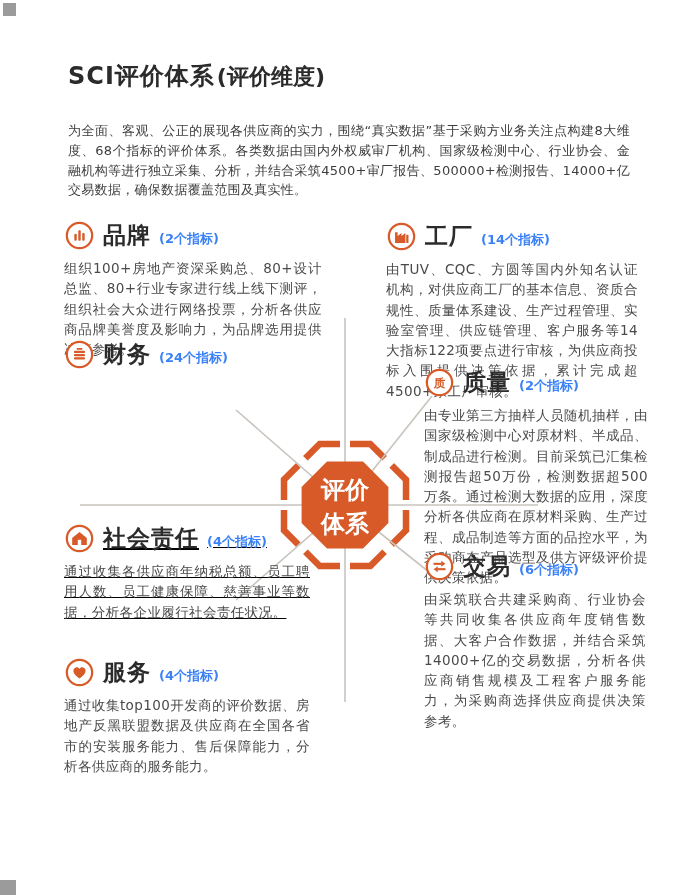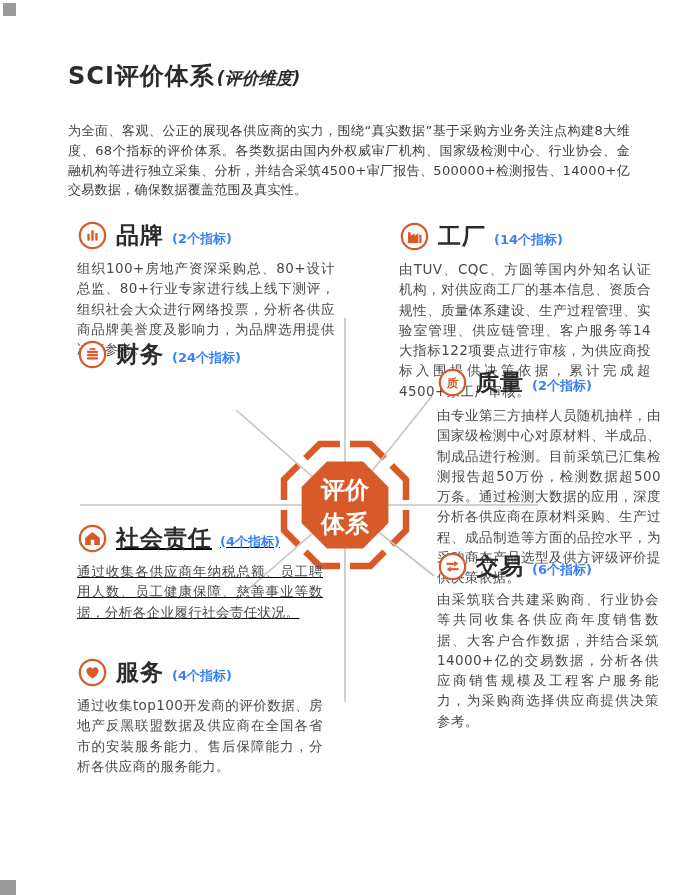--- a/index.html
+++ b/index.html
@@ -14,28 +14,28 @@
   #page{
     position:relative;width:691px;height:895px;background:#fff;overflow:hidden;
     font-family:"DejaVu Sans","Liberation Sans",sans-serif;
   }
   .corner-square{position:absolute;background:#9B9B9B;}
   #sq-top{left:3px;top:3px;width:13px;height:13px;}
   #sq-bottom{left:0px;top:880px;width:16px;height:15px;}
 
   .title-row{position:absolute;left:68px;top:60px;display:flex;align-items:baseline;z-index:2;}
   .main-title{font-size:24px;font-weight:800;color:var(--heading_text);letter-spacing:1px;}
-  .title-suffix{font-size:17px;font-weight:600;color:var(--heading_text);margin-left:2px;font-style:italic;}
+  .title-suffix{font-size:22px;font-weight:600;color:var(--heading_text);margin-left:2px;}
 
   .intro{
     position:absolute;left:68px;top:90px;width:562px;z-index:2;
     font-size:13px;line-height:1.52;color:#3D3D3D;text-align:justify;letter-spacing:.3px;margin-top:31px;
   }
 
-  .section{position:absolute;z-index:2;margin-left:13px;}
+  .section{position:absolute;z-index:2;}
   .sec-head{display:flex;align-items:center;gap:8px;margin-bottom:7px;}
   .sec-icon{width:31px;height:31px;flex:0 0 31px;display:block;}
   .sec-title{font-size:23px;font-weight:800;color:var(--heading_text);letter-spacing:1px;}
   .sec-count{font-size:13px;font-weight:600;color:#3b82f6;margin-top:6px;}
   .sec-body{
     font-size:13.5px;line-height:1.5;color:var(--body_text);
     text-align:justify;letter-spacing:.4px;
   }
 
   

